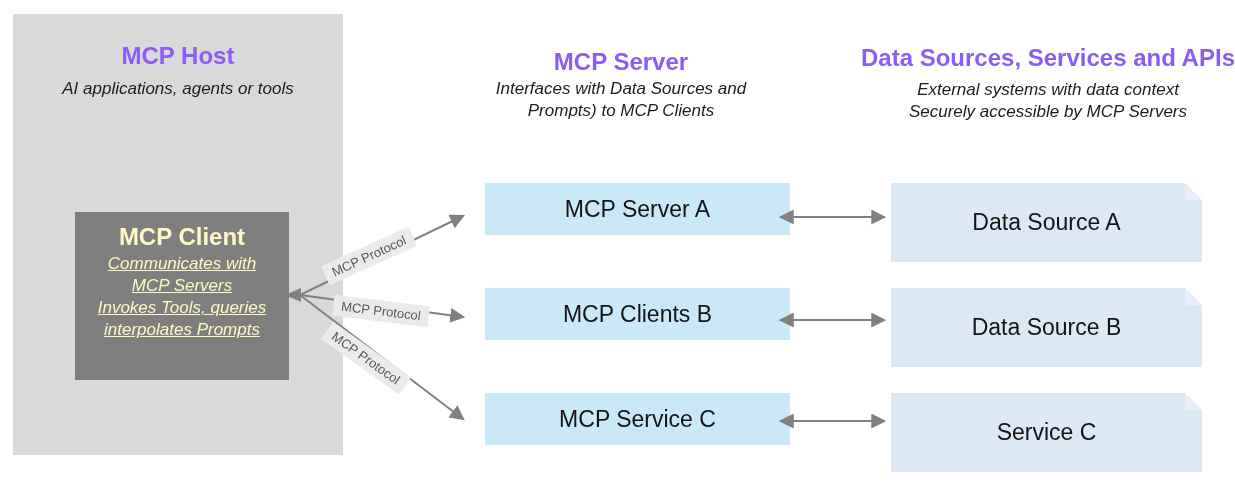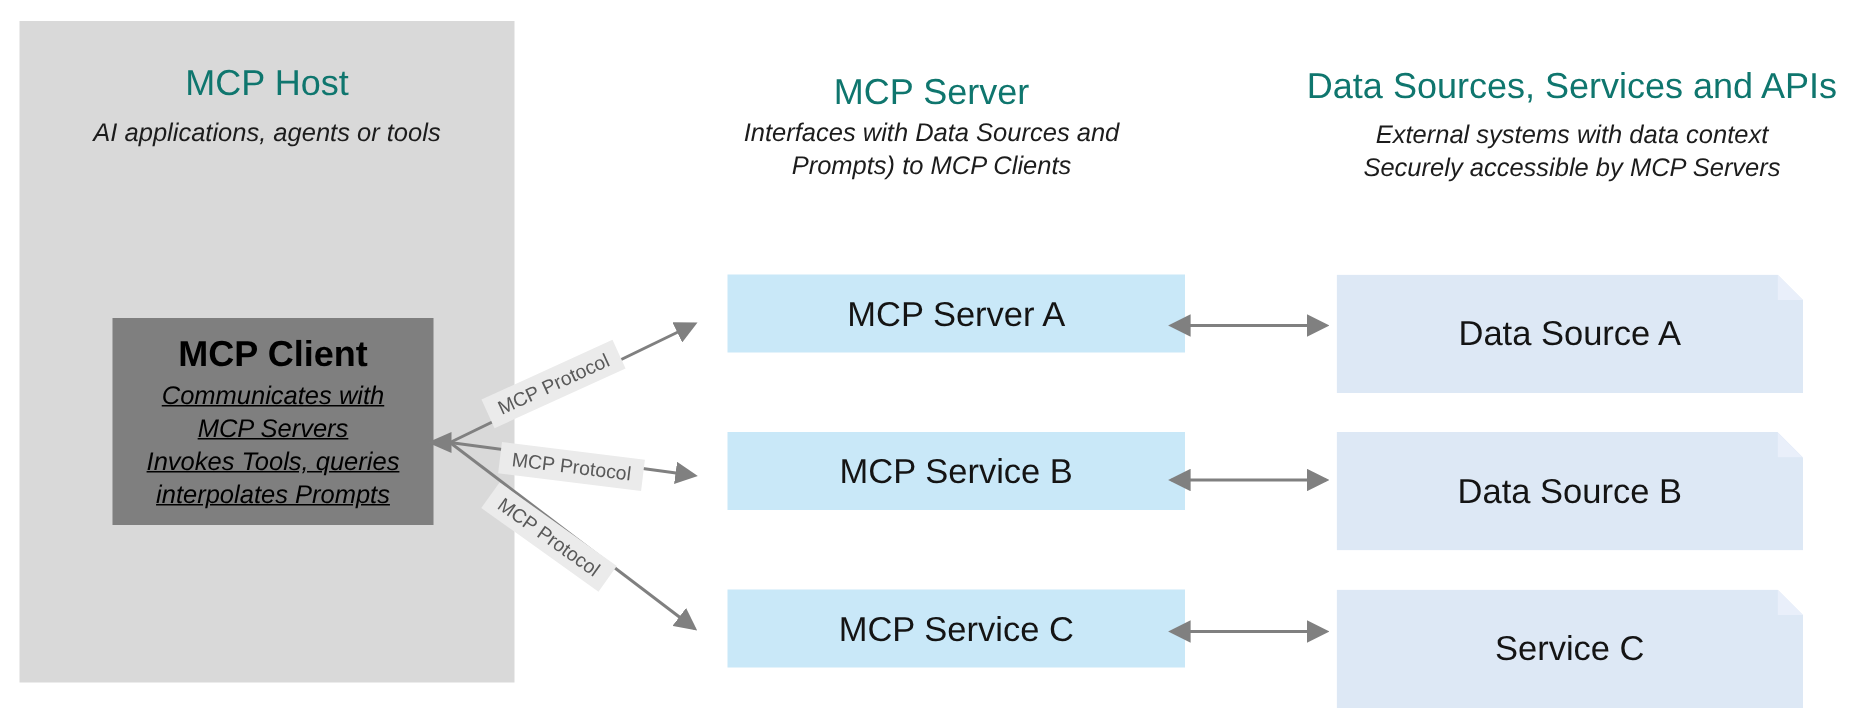--- a/index.html
+++ b/index.html
@@ -6,38 +6,38 @@
   .canvas {
     position:relative; width:1235px; height:484px;
     font-family:"Liberation Sans", sans-serif;
     background:#ffffff; overflow:hidden;
   }
   .host-panel {
     position:absolute; left:13px; top:14px; width:330px; height:441px;
     background:var(--host-panel, #d9d9d9);
   }
   .col-title {
-    position:absolute; font-size:24px; font-weight:400; color:#0f766e;
+    position:absolute; font-size:24px; font-weight:700; color:#8b5cf6;
     text-align:center; white-space:nowrap;
   }
   .col-sub {
     position:absolute; font-style:italic; font-size:17px; color:#1c1c1c;
     text-align:center; line-height:1.3;
   }
   .col-sub span { display:block; }
   .host-title   { left:13px;  top:42px; width:330px; }
   .host-sub     { left:13px;  top:78px; width:330px; }
   .server-title { left:451px; top:48px; width:340px; }
   .server-sub   { left:446px; top:78px; width:350px; }
   .sources-title{ left:861px; top:44px; width:374px; }
   .sources-sub  { left:861px; top:79px; width:374px; }
 
   .client-box {
-    position:absolute; left:75px; top:212px; width:214px; height:138px;
-    background:var(--client-box, #7f7f7f); color:#000000; text-align:center;
+    position:absolute; left:75px; top:212px; width:214px; height:168px;
+    background:var(--client-box, #7f7f7f); color:#fef9c3; text-align:center;
     box-sizing:border-box; padding:11px 8px 0 8px;
   }
   .client-title { font-size:24px; font-weight:600; margin:0 0 2px 0; }
   .client-desc  { font-style:italic; font-size:17px; line-height:1.3; }
   .client-desc span { display:block;text-decoration:underline; }
 
   .node {
     position:absolute; display:flex; align-items:center; justify-content:center;
     font-size:23px; color:#141414;
   }
@@ -90,21 +90,21 @@
     <span>Prompts) to MCP Clients</span>
   </div>
 
   <div class="col-title sources-title">Data Sources, Services and APIs</div>
   <div class="col-sub sources-sub">
     <span>External systems with data context</span>
     <span>Securely accessible by MCP Servers</span>
   </div>
 
   <div class="node server-node r1">MCP Server A</div>
-  <div class="node server-node r2">MCP Service B</div>
+  <div class="node server-node r2">MCP Clients B</div>
   <div class="node server-node r3">MCP Service C</div>
 
   <div class="node source-node r1">Data Source A</div>
   <div class="node source-node r2">Data Source B</div>
   <div class="node source-node r3">Service C</div>
 
   <svg class="arrow-layer" viewBox="0 0 1235 484" xmlns="http://www.w3.org/2000/svg">
     <defs>
       <marker id="ah" viewBox="0 0 10 10" refX="8.5" refY="5" markerWidth="7.5" markerHeight="7.5" orient="auto-start-reverse">
         <path d="M0,0 L10,5 L0,10 z" fill="#808080"></path>

